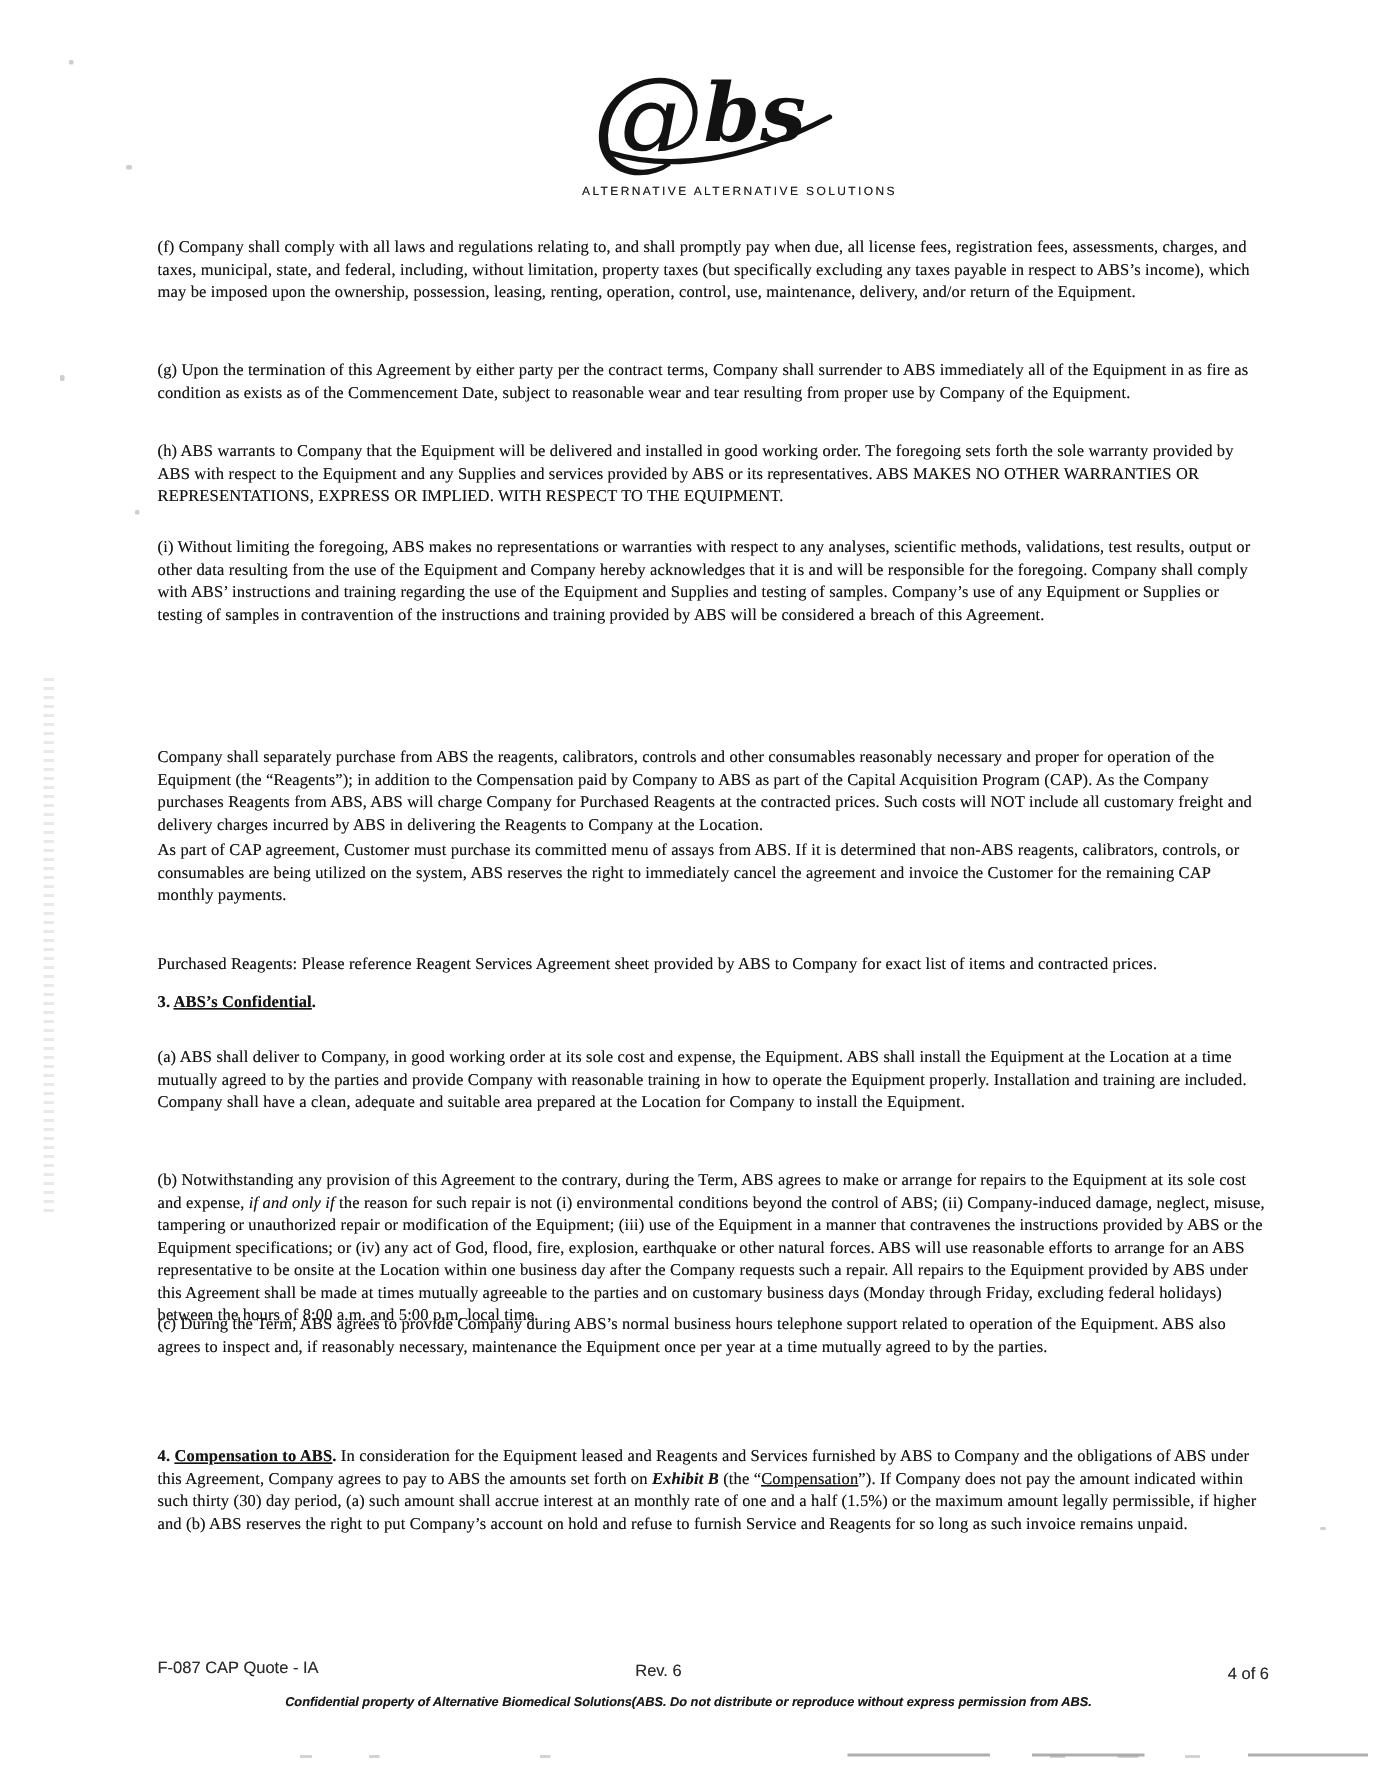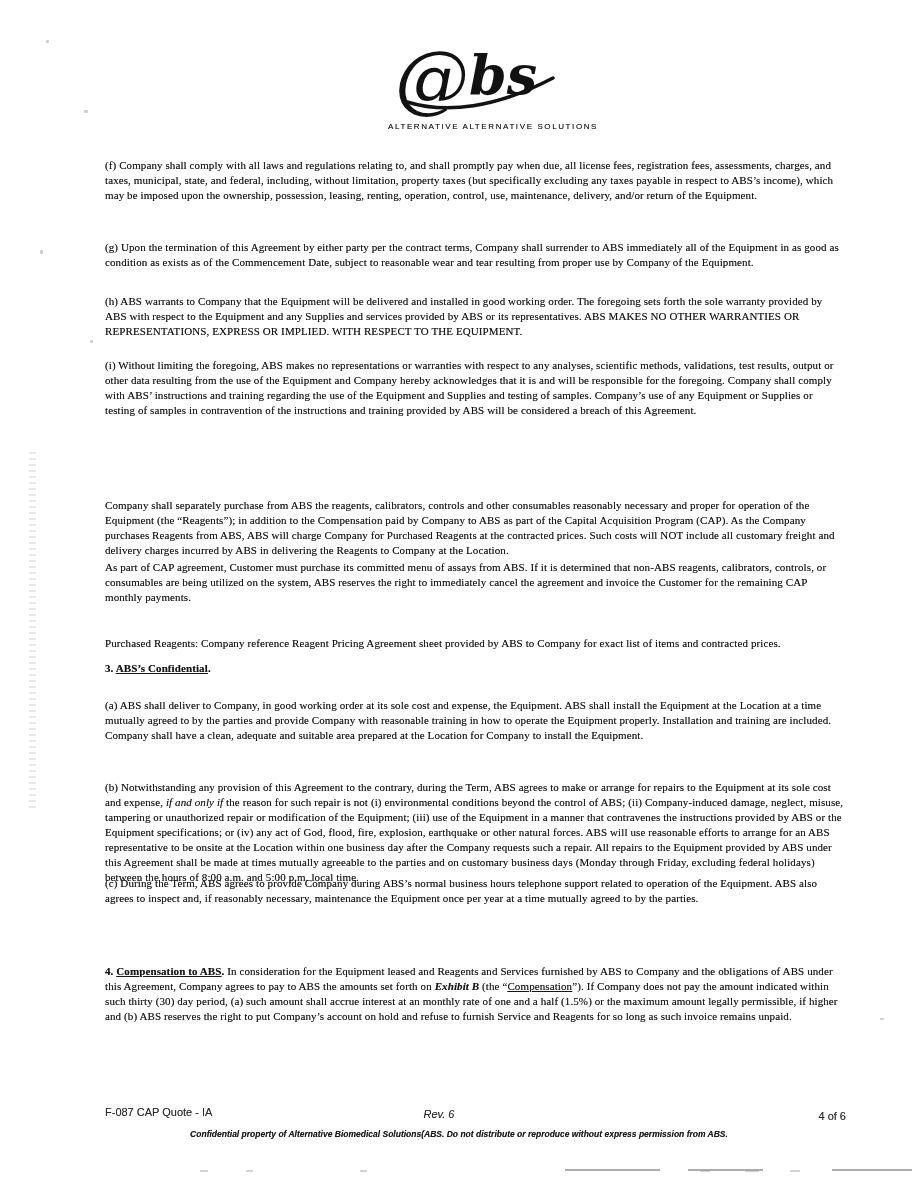--- a/index.html
+++ b/index.html
@@ -36,21 +36,21 @@
     font-size:8.5px;font-weight:bold;font-style:italic;
     color:#1a1a1a;text-shadow:0 0 .4px rgba(0,0,0,.5);
   }
   .footer-row{
     position:absolute;left:0;top:1106px;width:918px;height:16px;
     font-family:"Liberation Sans", sans-serif;
     font-size:11px;color:#2a2a2a;
     text-shadow:0 0 .4px rgba(0,0,0,.4);
   }
   .footer-left{position:absolute;left:105px;top:0;}
-  .footer-center{position:absolute;left:0;right:40px;top:2px;text-align:center;font-style:italic;}
+  .footer-center{position:absolute;left:0;right:40px;top:2px;text-align:center;}
   .footer-right{position:absolute;right:72px;top:4px;}
   
   .noise-strip{
     position:absolute;left:29px;top:452px;width:7px;height:360px;
     background:repeating-linear-gradient(to bottom, rgba(40,40,40,.28) 0 2px, transparent 2px 6px);
     opacity:.35;filter:blur(.3px);
   }
   .speck{position:absolute;background:rgba(60,60,60,.25);border-radius:1px;}
   .dash{position:absolute;background:#9a9a9a;height:2px;opacity:.8;}
   .dash.light{background:#c0c0c0;opacity:.7;}
@@ -63,27 +63,27 @@
   <div class="logo-wrap">
     <svg width="190" height="86" viewBox="0 0 190 86">
       <text x="4" y="68" font-family="DejaVu Serif, serif" font-style="italic" font-size="74" fill="#121212">@</text>
       <text x="78" y="58" font-family="DejaVu Serif, serif" font-style="italic" font-weight="bold" font-size="54" fill="#121212">bs</text>
       <path d="M16,66 C 55,78 105,72 162,42" stroke="#121212" stroke-width="3.5" fill="none" stroke-linecap="round"></path>
     </svg>
     <div class="logo-sub">ALTERNATIVE  ALTERNATIVE  SOLUTIONS</div>
   </div>
 
   <div class="para" style="top:158px">(f)  Company shall comply with all laws and regulations relating to, and shall promptly pay when due, all license fees, registration fees, assessments, charges, and taxes, municipal, state, and federal, including, without limitation, property taxes (but specifically excluding any taxes payable in respect to ABS’s income), which may be imposed upon the ownership, possession, leasing, renting, operation, control, use, maintenance, delivery, and/or return of the Equipment.</div>
-  <div class="para" style="top:240px">(g)  Upon the termination of this Agreement by either party per the contract terms, Company shall surrender to ABS immediately all of the Equipment in as good as condition as exists as of the Commencement Date, subject to reasonable wear and tear resulting from proper use by Company of the Equipment.</div>
+  <div class="para" style="top:240px">(g)  Upon the termination of this Agreement by either party per the contract terms, Company shall surrender to ABS immediately all of the Equipment in as fire as condition as exists as of the Commencement Date, subject to reasonable wear and tear resulting from proper use by Company of the Equipment.</div>
   <div class="para" style="top:294px">(h)  ABS warrants to Company that the Equipment will be delivered and installed in good working order.  The foregoing sets forth the sole warranty provided by ABS with respect to the Equipment and any Supplies and services provided by ABS or its representatives.  ABS MAKES NO OTHER WARRANTIES OR REPRESENTATIONS, EXPRESS OR IMPLIED. WITH RESPECT TO THE EQUIPMENT.</div>
   <div class="para" style="top:358px">(i) Without limiting the foregoing, ABS makes no representations or warranties with respect to any analyses, scientific methods, validations, test results, output or other data resulting from the use of the Equipment and Company hereby acknowledges that it is and will be responsible for the foregoing. Company shall comply with ABS’ instructions and training regarding the use of the Equipment and Supplies and testing of samples.  Company’s use of any Equipment or Supplies or testing of samples in contravention of the instructions and training provided by ABS will be considered a breach of this Agreement.</div>
 
   <div class="para" style="top:498px">Company shall separately purchase from ABS the reagents, calibrators, controls and other consumables reasonably necessary and proper for operation of the Equipment (the “Reagents”); in addition to the Compensation paid by Company to ABS as part of the Capital Acquisition Program (CAP).  As the Company purchases Reagents from ABS, ABS will charge Company for Purchased Reagents at the contracted prices.  Such costs will NOT include all customary freight and delivery charges incurred by ABS in delivering the Reagents to Company at the Location.</div>
   <div class="para" style="top:560px">As part of CAP agreement, Customer must purchase its committed menu of assays from ABS.  If it is determined that non-ABS reagents, calibrators, controls, or consumables are being utilized on the system, ABS reserves the right to immediately cancel the agreement and invoice the Customer for the remaining CAP monthly payments.</div>
-  <div class="para" style="top:636px">Purchased Reagents: Company reference Reagent Pricing Agreement sheet provided by ABS to Company for exact list of items and contracted prices.</div>
+  <div class="para" style="top:636px">Purchased Reagents: Please reference Reagent Services Agreement sheet provided by ABS to Company for exact list of items and contracted prices.</div>
 
   <div class="para" style="top:661px"><span style="font-weight: bold;">3.  </span><span style="font-weight: bold; text-decoration: underline;">ABS’s Confidential</span><span style="font-weight: bold;">.</span></div>
   <div class="para" style="top:698px">(a)  ABS shall deliver to Company, in good working order at its sole cost and expense, the Equipment.  ABS shall install the Equipment at the Location at a time mutually agreed to by the parties and provide Company with reasonable training in how to operate the Equipment properly.  Installation and training are included.  Company shall have a clean, adequate and suitable area prepared at the Location for Company to install the Equipment.</div>
   <div class="para" style="top:780px"><span>(b)  Notwithstanding any provision of this Agreement to the contrary, during the Term, ABS agrees to make or arrange for repairs to the Equipment at its sole cost and expense, </span><span style="font-style: italic;">if and only if</span><span> the reason for such repair is not (i) environmental conditions beyond the control of ABS; (ii) Company-induced damage, neglect, misuse, tampering or unauthorized repair or modification of the Equipment; (iii) use of the Equipment in a manner that contravenes the instructions provided by ABS or the Equipment specifications; or (iv) any act of God, flood, fire, explosion, earthquake or other natural forces.  ABS will use reasonable efforts to arrange for an ABS representative to be onsite at the Location within one business day after the Company requests such a repair.  All repairs to the Equipment provided by ABS under this Agreement shall be made at times mutually agreeable to the parties and on customary business days (Monday through Friday, excluding federal holidays) between the hours of 8:00 a.m. and 5:00 p.m. local time.</span></div>
   <div class="para" style="top:876px">(c)  During the Term, ABS agrees to provide Company during ABS’s normal business hours telephone support related to operation of the Equipment.  ABS also agrees to inspect and, if reasonably necessary, maintenance the Equipment once per year at a time mutually agreed to by the parties.</div>
   <div class="para" style="top:964px"><span style="font-weight: bold;">4.  </span><span style="font-weight: bold; text-decoration: underline;">Compensation to ABS</span><span style="font-weight: bold;">.</span><span>  In consideration for the Equipment leased and Reagents and Services furnished by ABS to Company and the obligations of ABS under this Agreement, Company agrees to pay to ABS the amounts set forth on </span><span style="font-weight: bold; font-style: italic;">Exhibit B</span><span>  (the “</span><span style="text-decoration: underline;">Compensation</span><span>”).  If Company does not pay the amount indicated within such thirty (30) day period, (a) such amount shall accrue interest at an monthly rate of one and a half (1.5%) or the maximum amount legally permissible, if higher and (b) ABS reserves the right to put Company’s account on hold and refuse to furnish Service and Reagents for so long as such invoice remains unpaid.</span></div>
 
   <div class="footer-conf">Confidential property of Alternative Biomedical Solutions(ABS. Do not distribute or reproduce without express permission from ABS.</div>
   <div class="footer-row">
     <span class="footer-left">F-087 CAP Quote - IA</span>

